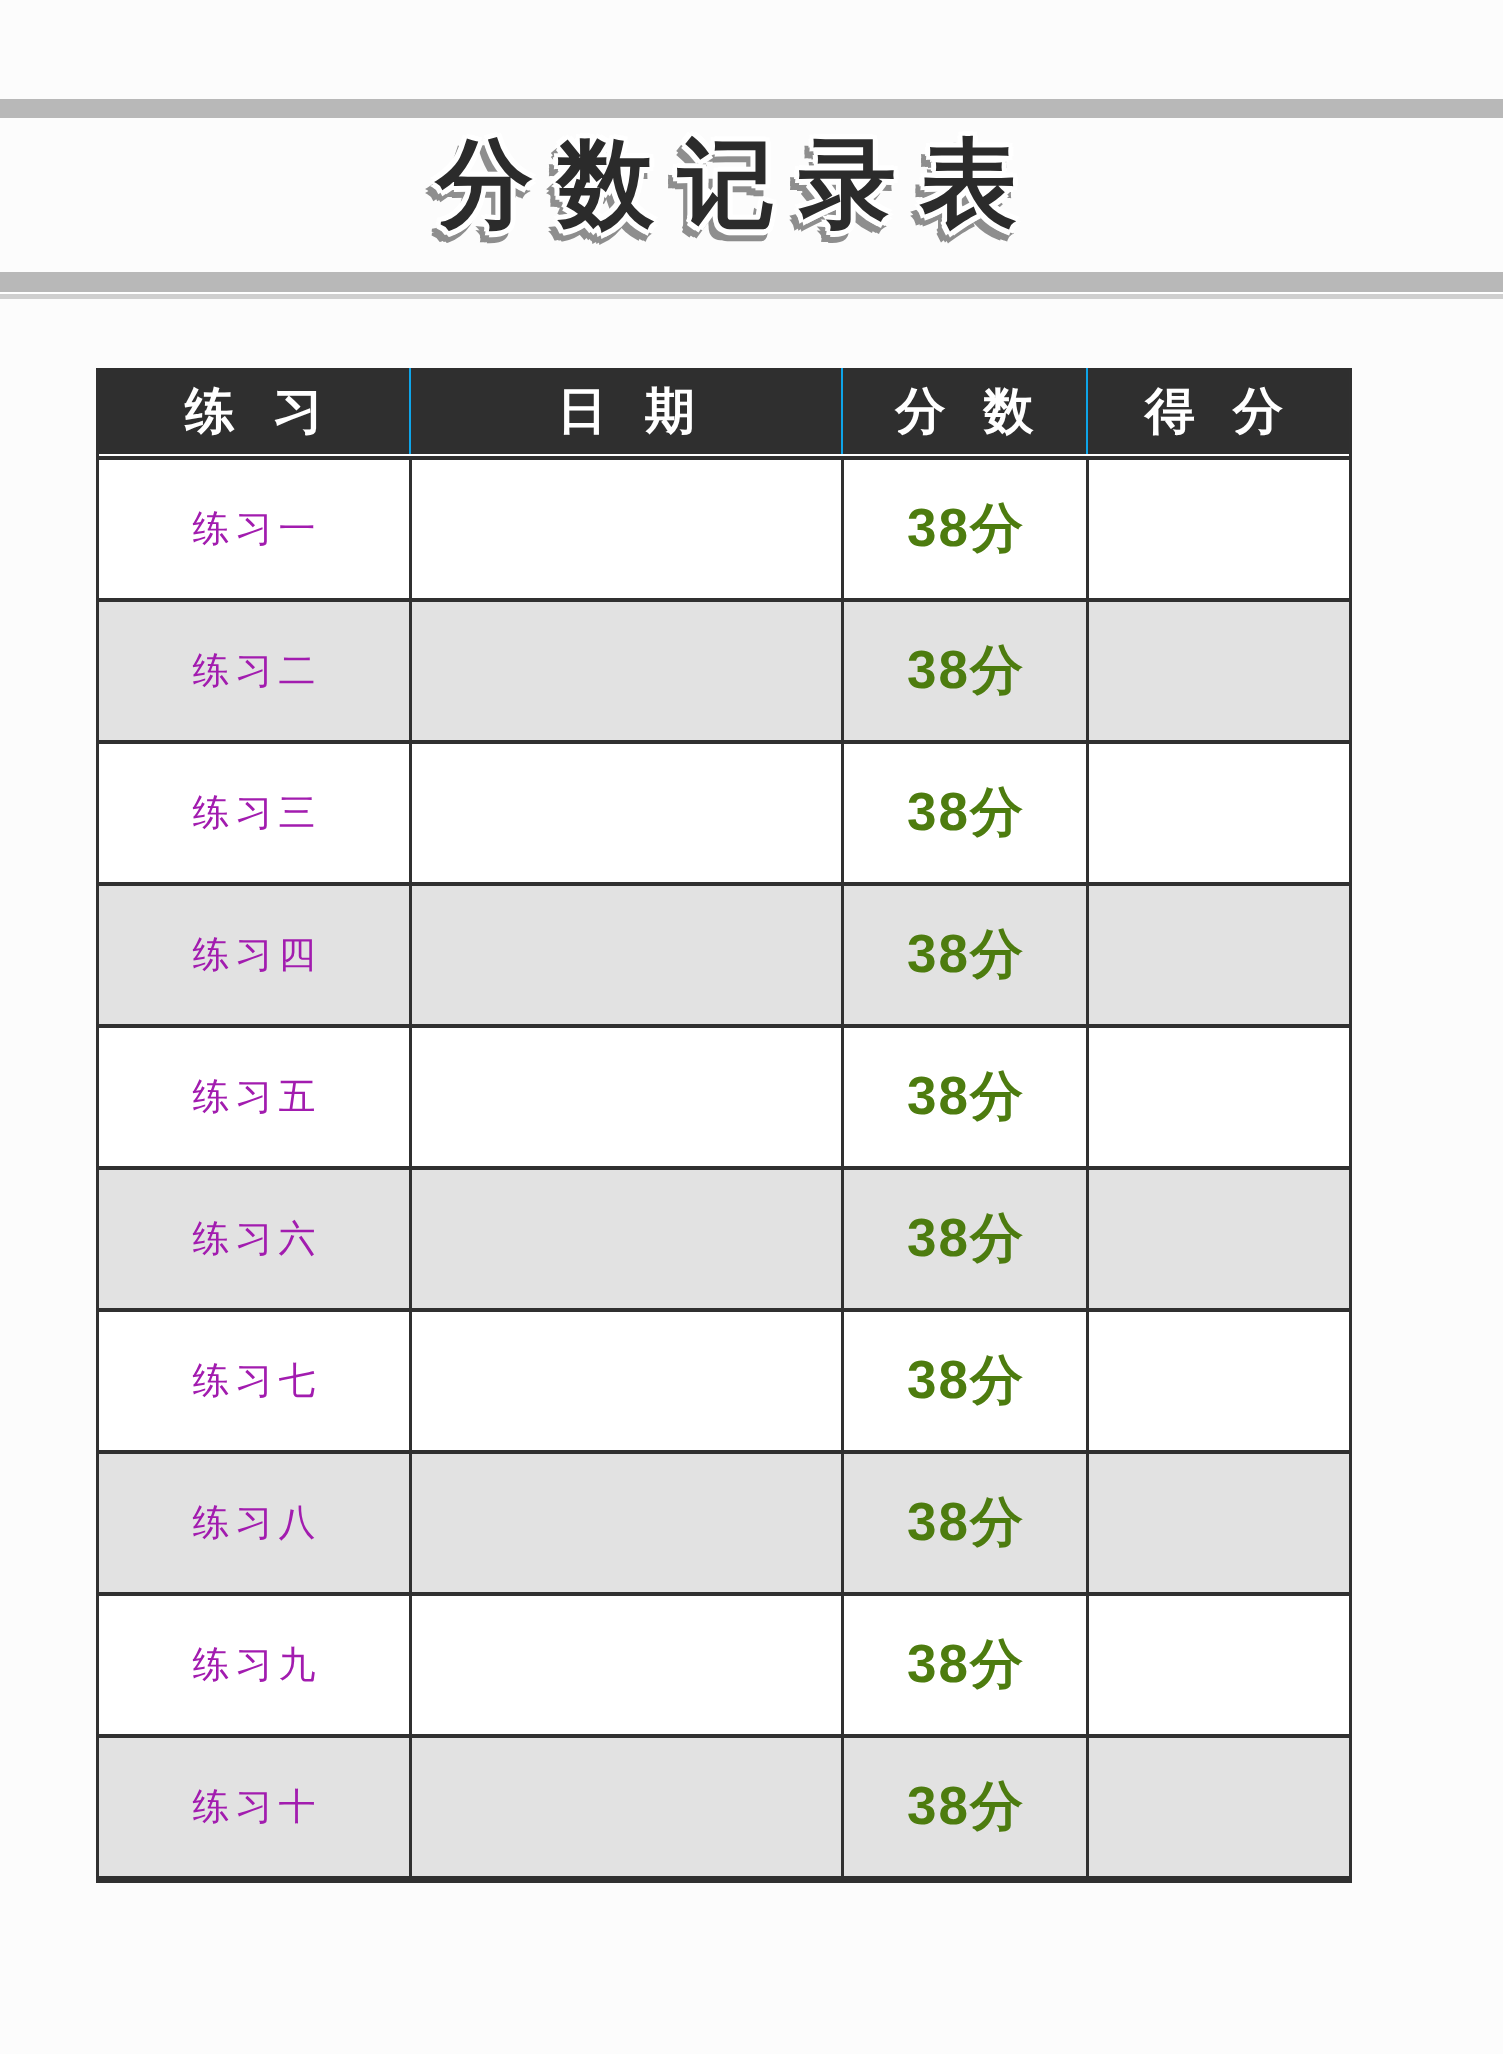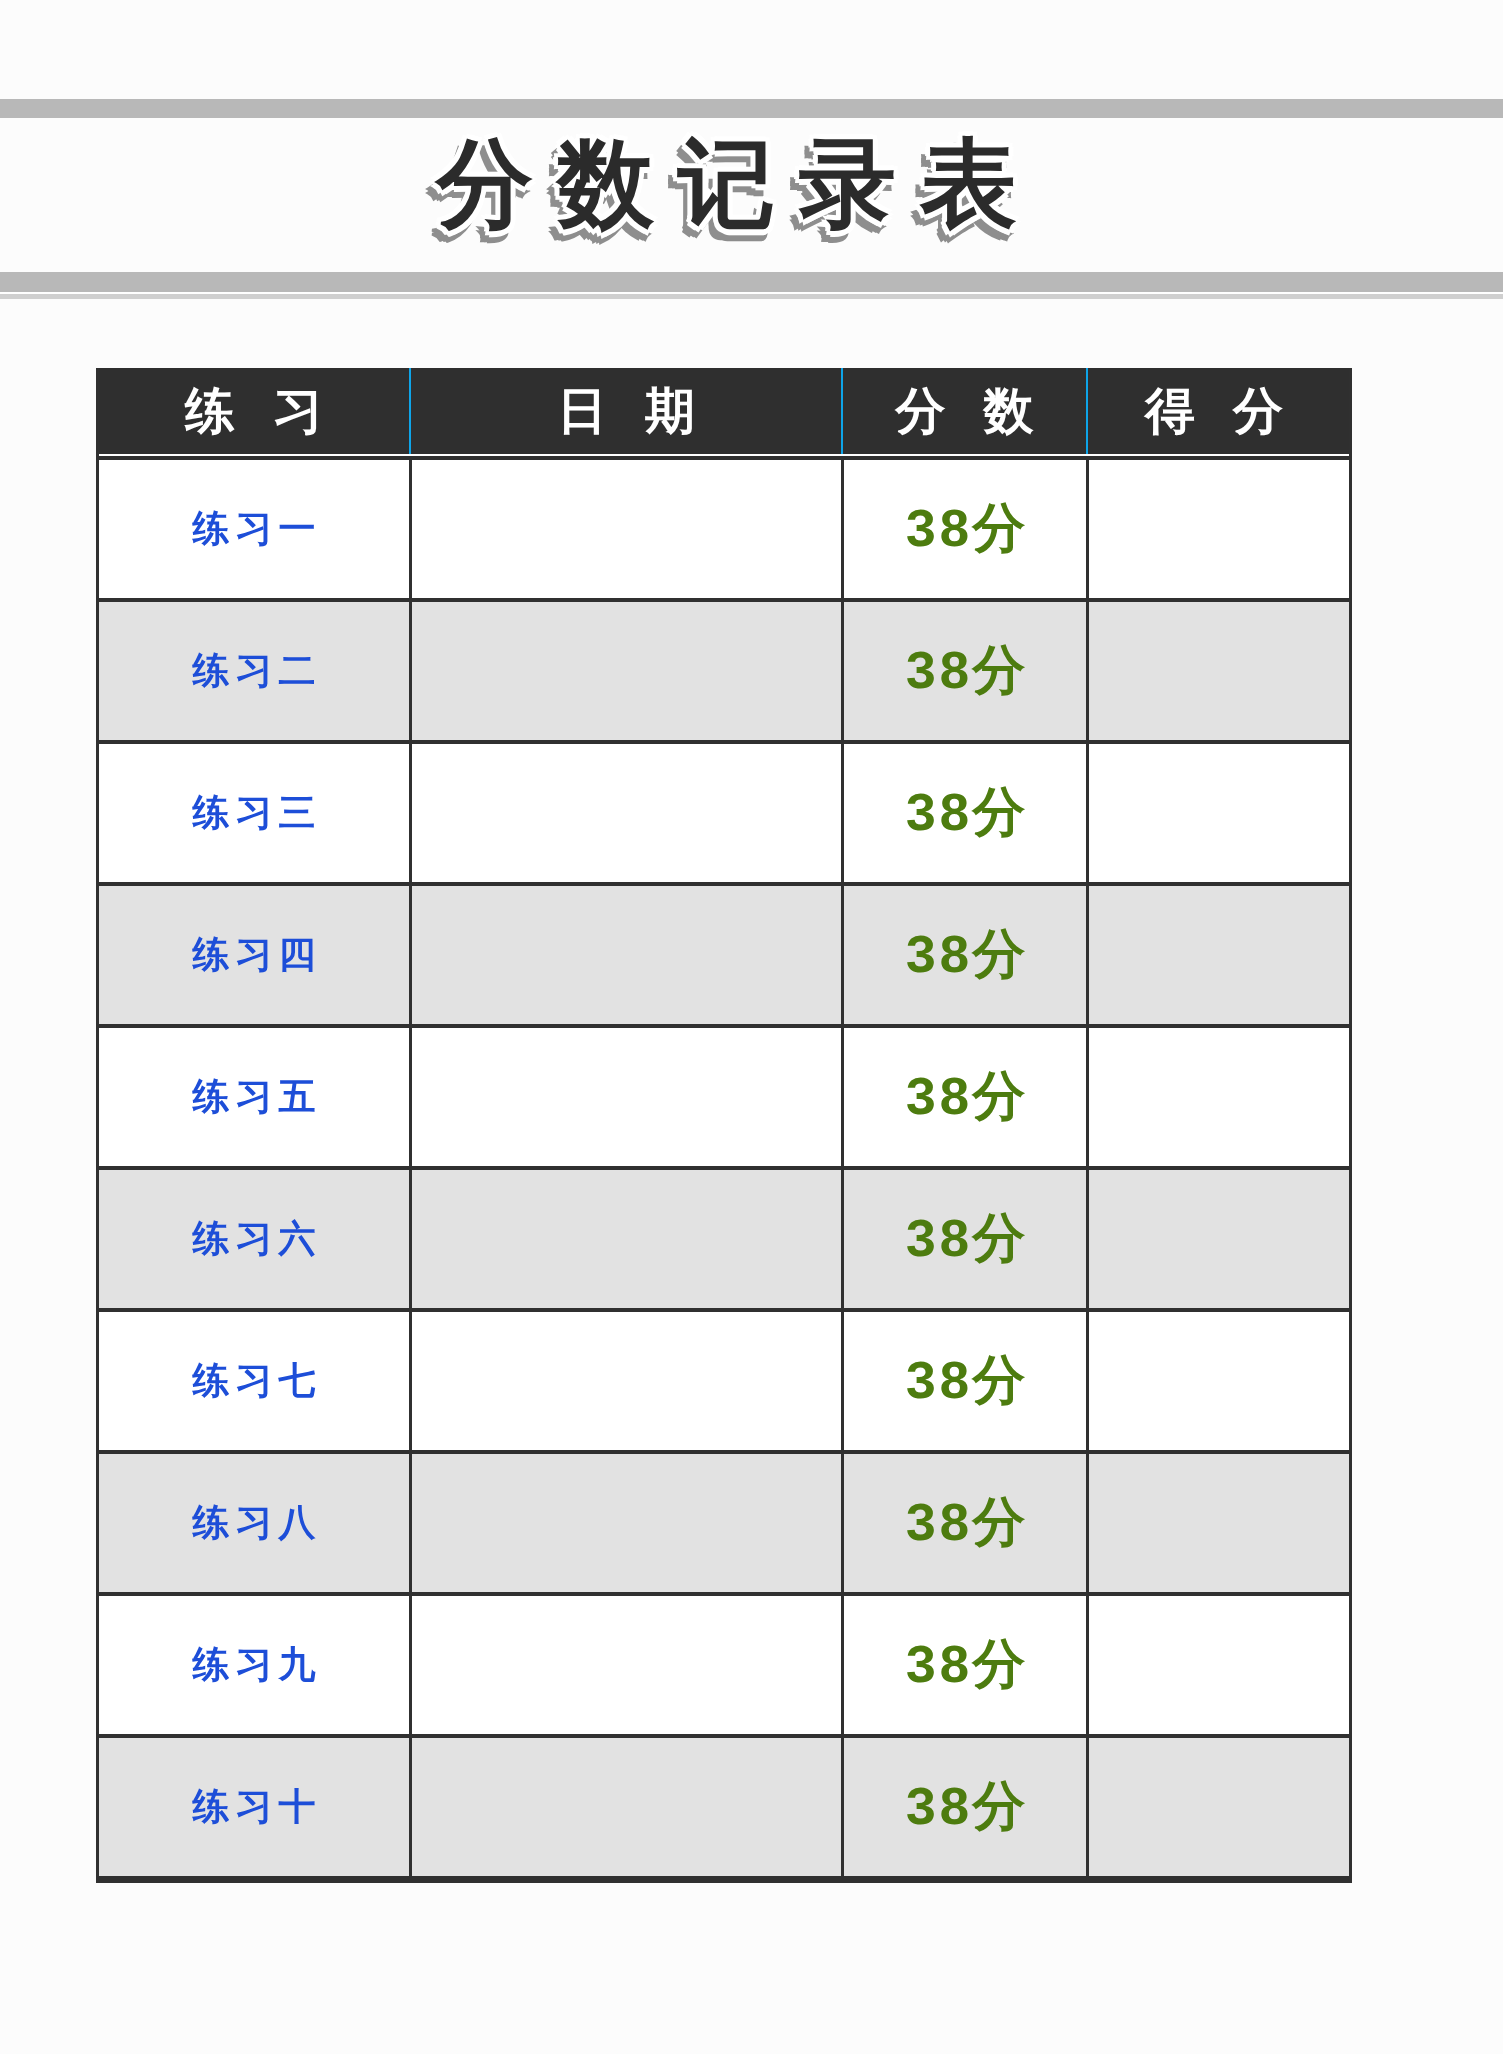--- a/index.html
+++ b/index.html
@@ -89,27 +89,27 @@
   }
   .row.alt { background: #e2e2e2; }
   .row .cell {
     display: flex; align-items: center; justify-content: center;
     box-sizing: border-box;
   }
   .row .cell + .cell { border-left: 3px solid #303030; }
 
   .c1 { width: 310px; }
   .c2 { width: 432px; }
-  .c3 { width: 245px; font-family: Liberation Mono, monospace; }
+  .c3 { width: 245px; }
   .c4 { width: 254px; }
 
   .exercise-label {
     font-size: 37px;
-    font-weight: 700;
-    color: #1d4ed8;
+    font-weight: 400;
+    color: #a21caf;
     letter-spacing: 6px;
     padding-left: 6px;
     white-space: nowrap;
   }
   .score-label {
     font-size: 53px;
     font-weight: 600;
     color: #4d7c0f;
     letter-spacing: 2px;
     padding-left: 2px;

